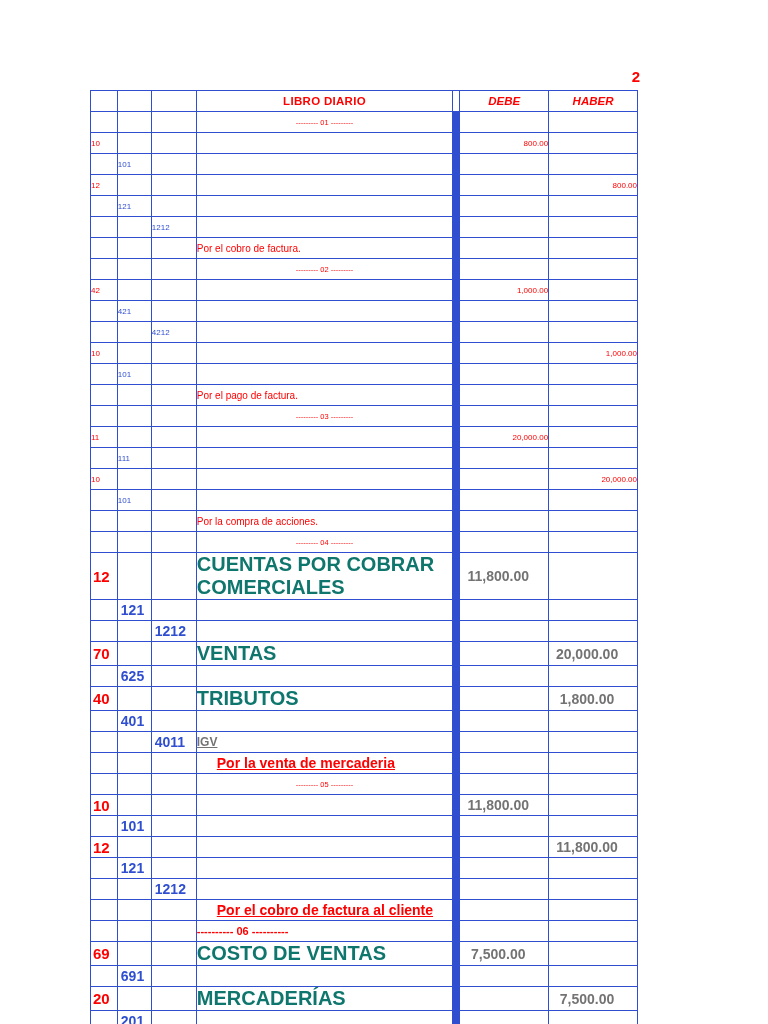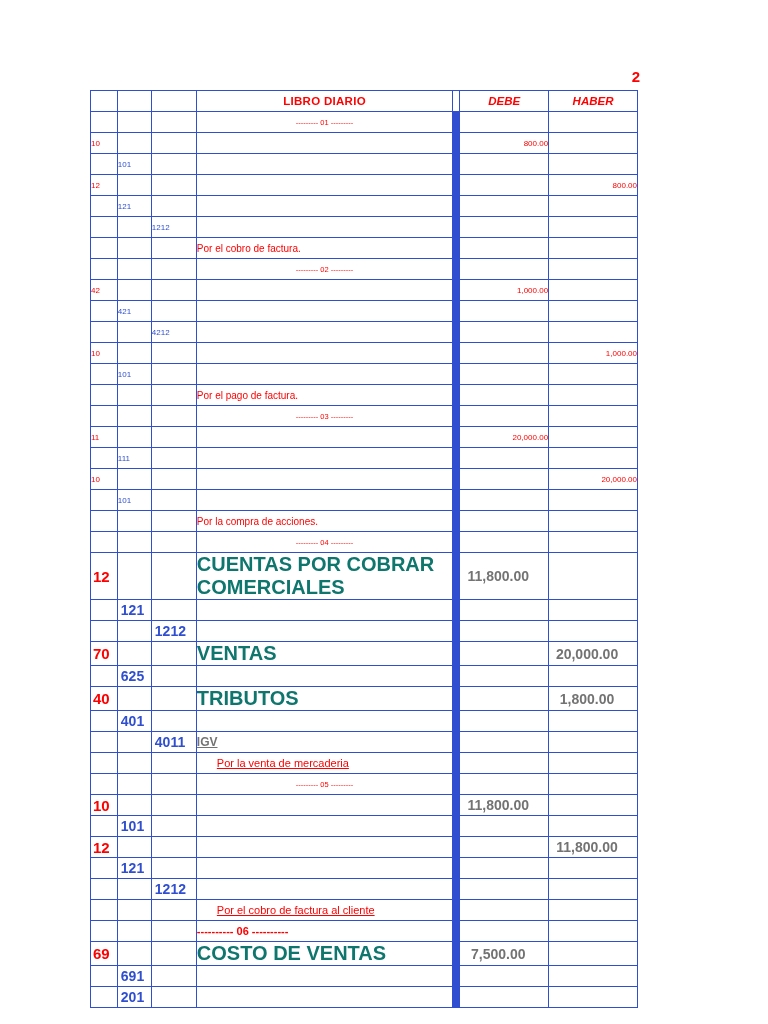--- a/index.html
+++ b/index.html
@@ -23,21 +23,21 @@
   .c6{width:80px;}
   .c7{width:80px;}
 
   .codecell{color:#ff0000;font-size:8px;padding-left:2px;}
   .codecell.big{color:#ff0000;font-size:15px;font-weight:bold;padding-left:2px;}
   .sub{color:#2f4fd0;font-size:8px;padding-left:2px;}
   .sub.big{color:#2f4fd0;font-size:14px;font-weight:bold;padding-left:3px;}
   .desc{color:#0f766e;font-size:20px;font-weight:bold;padding-left:4px;}
   .desc.small{color:#2f4fd0;font-size:7.5px;font-weight:normal;padding-left:4px;text-decoration:underline;}
   .note{color:#ff0000;font-size:10px;padding-left:4px;}
-  .note.big{color:#ff0000;font-size:11px;font-weight:normal;padding-left:20px;text-decoration:underline;}
+  .note.big{color:#ff0000;font-size:14px;font-weight:bold;padding-left:20px;text-decoration:underline;}
   .sep{color:#ff0000;font-size:7.5px;text-align:center;}
   .sep.big{color:#ff0000;font-size:11px;text-align:left;font-weight:bold;}
   .amt{color:#ff0000;font-size:8px;text-align:right;padding-right:3px;}
   .amt.big{color:#737373;font-size:14px;font-weight:bold;text-align:center;padding-right:12px;}
   .spine{background:#2f4fd0;border-left:1px solid #2f4fd0;border-right:1px solid #2f4fd0;}
   .igv{color:#737373;font-size:12px;font-weight:bold;text-decoration:underline;padding-left:4px;}
   .leftedge{border-left:2px solid #ff0000;margin-top:21px;}
   .rightedge{border-right:2px solid #ff0000;}
   .topedge{border-top:2px solid #ff0000;}
   .c2r{border-right:1px solid #ff0000;}
@@ -414,20 +414,29 @@
         <tr>
           <td class="c1 leftedge codecell big"></td>
           <td class="c2 c2r sub big">691</td>
           <td class="c3 sub big"></td>
           <td class="c4 desc"></td>
           <td class="c5 spine"></td>
           <td class="c6 amt big"></td>
           <td class="c7 rightedge amt big"></td>
         </tr>
         <tr>
+          <td class="c1 leftedge codecell big">20</td>
+          <td class="c2 c2r sub big"></td>
+          <td class="c3 sub big"></td>
+          <td class="c4 desc">MERCADERÍAS</td>
+          <td class="c5 spine"></td>
+          <td class="c6 amt big"></td>
+          <td class="c7 rightedge amt big">7,500.00</td>
+        </tr>
+        <tr>
           <td class="c1 leftedge codecell big"></td>
           <td class="c2 c2r sub big">201</td>
           <td class="c3 sub big"></td>
           <td class="c4 desc"></td>
           <td class="c5 spine"></td>
           <td class="c6 amt big"></td>
           <td class="c7 rightedge amt big"></td>
         </tr>
       </tbody>
   </table>

